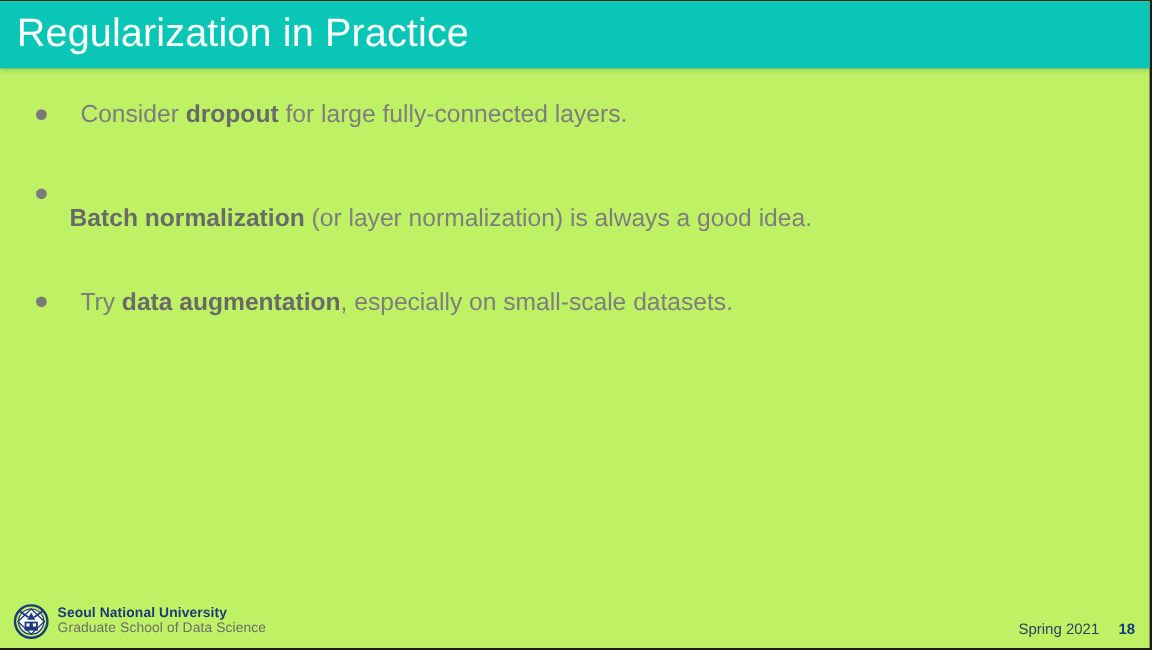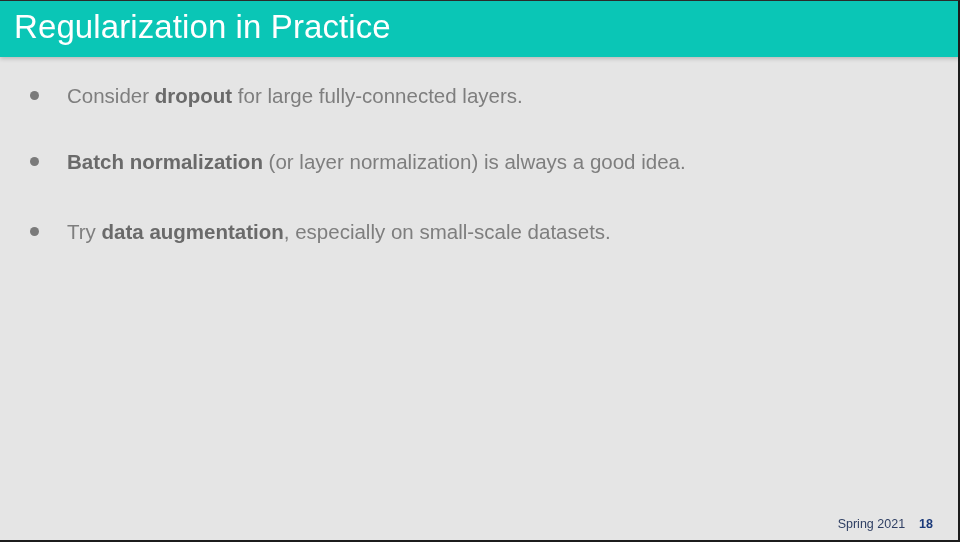--- a/index.html
+++ b/index.html
@@ -8,21 +8,21 @@
     background: #ffffff;
   }
   body {
     font-family: "Liberation Sans", sans-serif;
   }
 
   .slide {
     position: relative;
     width: 960px;
     height: 542px;
-    background: #e5e5e5;
+    background: #bef264;
     box-sizing: border-box;
     border-right: 2px solid #1c1c1c;
     border-bottom: 2px solid #1c1c1c;
     border-top: 1px solid #2b2b2b;
     overflow: hidden;
   }
 
   
   .title-banner {
     position: absolute;
@@ -73,21 +73,21 @@
     color: #7e7e7e;
     font-weight: 400;
   }
   .bullet-text b,
   .bullet-text strong {
     font-weight: bold;
     color: #6a6a6a;
   }
 
   .b1 { margin-top: 23px; }
-  .b2 { margin-top: 34px; }
+  .b2 { margin-top: 34px; flex-direction: column; }
   .b3 { margin-top: 38px; }
   .b4 { margin-top: 34px; }
 
   
   .footer-left {
     position: absolute;
     left: 10px;
     bottom: 6px;
     display: flex;
     align-items: center;
@@ -109,35 +109,35 @@
   }
   .school-name {
     font-size: 11.5px;
     font-weight: 400;
     color: #6d6d6d;
     letter-spacing: 0.1px;
   }
 
   .footer-right {
     position: absolute;
-    right: 25px;
+    right: 12px;
     bottom: 9px;
     display: flex;
     align-items: center;
+    gap: 16px;
   }
   .term {
     font-size: 12.5px;
     color: #2f3f63;
     font-weight: 400;
   }
   .page-num {
     font-size: 12.5px;
     color: #1b3a7a;
     font-weight: bold;
-    margin-left: 14px;
   }
 </style>
 </head>
 <body>
 
 <div class="slide">
 
   <div class="title-banner">
     <div class="title-text">Regularization in Practice</div>
   </div>
@@ -155,19 +155,37 @@
     </div>
 
     <div class="bullet-row b3">
       <span class="bullet-dot"></span>
       <span class="bullet-text"><span>Try </span><b>data augmentation</b><span>, especially on small-scale datasets.</span></span>
     </div>
 
 
   </div>
 
+  <div class="footer-left">
+    <span class="crest">
+      <svg viewBox="0 0 32 32" width="32" height="32" aria-hidden="true">
+        <circle cx="16" cy="16" r="13.5" fill="none" stroke="#1b3a7a" stroke-width="2"></circle>
+        <circle cx="16" cy="16" r="10.5" fill="#ffffff" stroke="#1b3a7a" stroke-width="1"></circle>
+        <path d="M16 5.5 L27 16 L16 26.5 L5 16 Z" fill="none" stroke="#1b3a7a" stroke-width="1.1"></path>
+        <path d="M6 7 L13 12 M26 7 L19 12" stroke="#1b3a7a" stroke-width="1.6" stroke-linecap="round"></path>
+        <rect x="10.5" y="16" width="11" height="7.5" fill="#1b3a7a"></rect>
+        <rect x="12" y="17.5" width="2.6" height="2.6" fill="#ffffff"></rect>
+        <rect x="17.4" y="17.5" width="2.6" height="2.6" fill="#ffffff"></rect>
+        <path d="M16 8.5 L19.5 14.5 L12.5 14.5 Z" fill="#1b3a7a"></path>
+      </svg>
+    </span>
+    <span class="footer-names">
+      <div class="uni-name">Seoul National University</div>
+      <div class="school-name">Graduate School of Data Science</div>
+    </span>
+  </div>
 
   <div class="footer-right">
     <span class="term">Spring 2021</span>
     <span class="page-num">18</span>
   </div>
 
 </div>
 
 </body></html>

